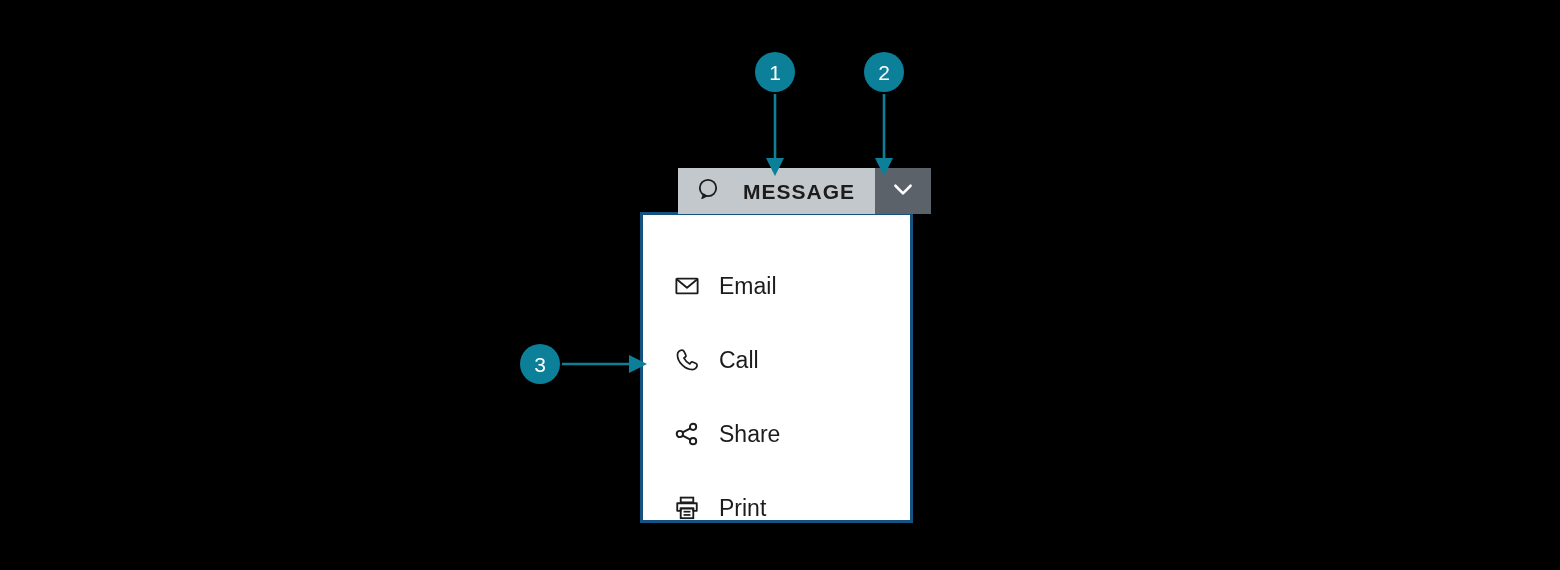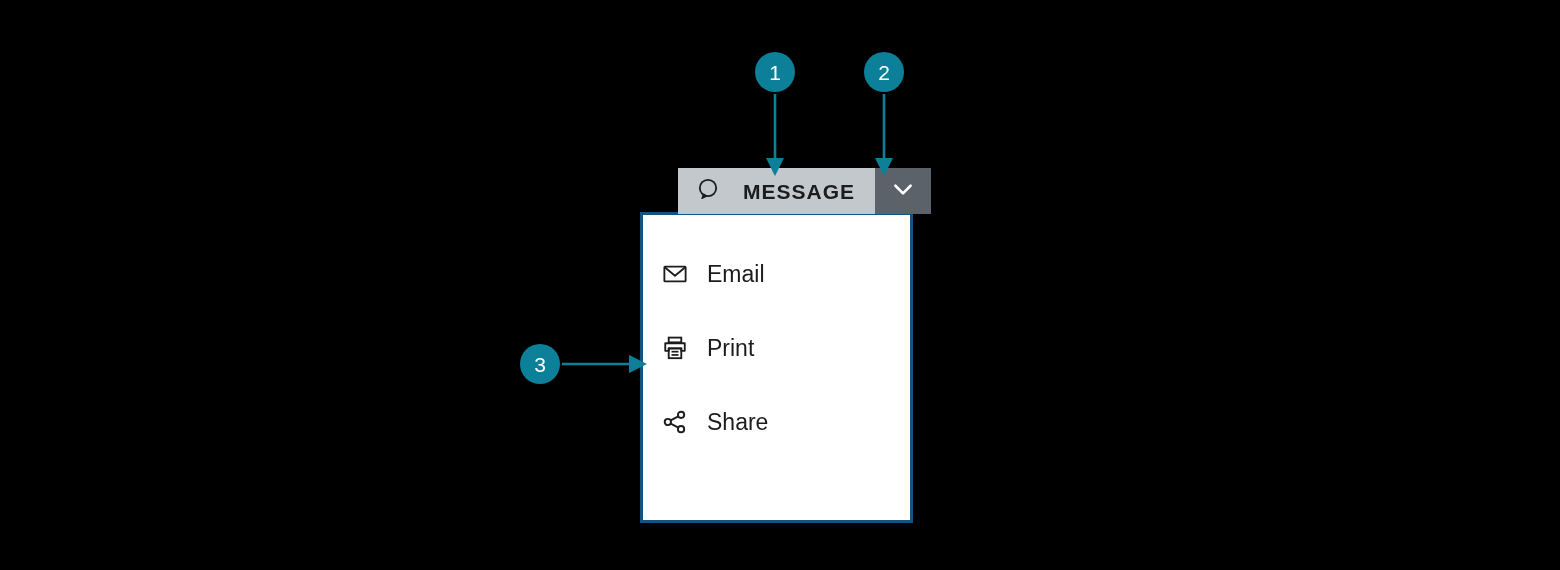--- a/index.html
+++ b/index.html
@@ -78,21 +78,21 @@
     top: 212px;
     width: 273px;
     height: 311px;
     box-sizing: border-box;
     background: #ffffff;
     border: 3px solid #14527f;
     z-index: 3;
   }
   .menu-list {
     list-style: none;
-    margin: 0;
+    margin: 12px;
     padding: 22px 0 0 0;
   }
   .menu-item {
     display: flex;
     align-items: center;
     gap: 18px;
     height: 74px;
     padding: 0 0 0 18px;
     cursor: pointer;
   }
@@ -196,43 +196,56 @@
       <li class="menu-item">
         <span class="menu-item-icon">
           <svg width="26" height="26" viewBox="0 0 24 24" xmlns="http://www.w3.org/2000/svg">
             <rect x="2.2" y="5.2" width="19.6" height="13.6" rx="0.6" fill="none" stroke="#1c1c1c" stroke-width="1.7"></rect>
             <polyline points="2.8,6 12,13.6 21.2,6" fill="none" stroke="#1c1c1c" stroke-width="1.7" stroke-linecap="round" stroke-linejoin="round"></polyline>
           </svg>
         </span>
         <span class="menu-item-label">Email</span>
       </li>
 
+      <li class="menu-item">
+        <span class="menu-item-icon">
+          <svg width="26" height="26" viewBox="0 0 24 24" xmlns="http://www.w3.org/2000/svg">
+            <path d="M7.3 2.8 C5.4 2.8 3.2 4.6 3.2 7.1 c0 6.9 6.9 13.8 13.8 13.8
+                     2.5 0 4.3 -2.2 4.3 -4.1 0 -0.7 -0.4 -1.2 -1.0 -1.5
+                     l-3.0 -1.4 c-0.6 -0.3 -1.3 -0.1 -1.7 0.4 l-1.0 1.3
+                     c-2.3 -1.2 -4.2 -3.1 -5.4 -5.4 l1.3 -1.0
+                     c0.5 -0.4 0.7 -1.1 0.4 -1.7 l-1.4 -3.0
+                     C9.2 3.9 8.6 2.8 7.3 2.8 Z" fill="none" stroke="#1c1c1c" stroke-width="1.6" stroke-linejoin="round"></path>
+          </svg>
+        </span>
+        <span class="menu-item-label">Call</span>
+      </li>
+
+      <li class="menu-item">
+        <span class="menu-item-icon">
+          <svg width="26" height="26" viewBox="0 0 24 24" xmlns="http://www.w3.org/2000/svg">
+            <circle cx="17.6" cy="5.4" r="2.9" fill="none" stroke="#1c1c1c" stroke-width="1.8"></circle>
+            <circle cx="17.6" cy="18.6" r="2.9" fill="none" stroke="#1c1c1c" stroke-width="1.8"></circle>
+            <circle cx="5.4" cy="12" r="2.9" fill="none" stroke="#1c1c1c" stroke-width="1.8"></circle>
+            <line x1="8.0" y1="10.6" x2="15.1" y2="6.8" stroke="#1c1c1c" stroke-width="1.8"></line>
+            <line x1="8.0" y1="13.4" x2="15.1" y2="17.2" stroke="#1c1c1c" stroke-width="1.8"></line>
+          </svg>
+        </span>
+        <span class="menu-item-label">Share</span>
+      </li>
 
       <li class="menu-item">
         <span class="menu-item-icon">
           <svg width="26" height="26" viewBox="0 0 24 24" xmlns="http://www.w3.org/2000/svg">
             <rect x="6.2" y="2.4" width="11.6" height="4.4" fill="none" stroke="#1c1c1c" stroke-width="1.7"></rect>
             <path d="M3.0 7.6 h18 v7.0 h-3.2 v-2.2 h-11.6 v2.2 h-3.2 Z" fill="none" stroke="#1c1c1c" stroke-width="1.7" stroke-linejoin="round"></path>
             <rect x="6.2" y="12.4" width="11.6" height="9.0" fill="none" stroke="#1c1c1c" stroke-width="1.7"></rect>
             <line x1="8.8" y1="15.4" x2="15.2" y2="15.4" stroke="#1c1c1c" stroke-width="1.6"></line>
             <line x1="8.8" y1="18.4" x2="15.2" y2="18.4" stroke="#1c1c1c" stroke-width="1.6"></line>
           </svg>
         </span>
         <span class="menu-item-label">Print</span>
       </li>
 
-      <li class="menu-item">
-        <span class="menu-item-icon">
-          <svg width="26" height="26" viewBox="0 0 24 24" xmlns="http://www.w3.org/2000/svg">
-            <circle cx="17.6" cy="5.4" r="2.9" fill="none" stroke="#1c1c1c" stroke-width="1.8"></circle>
-            <circle cx="17.6" cy="18.6" r="2.9" fill="none" stroke="#1c1c1c" stroke-width="1.8"></circle>
-            <circle cx="5.4" cy="12" r="2.9" fill="none" stroke="#1c1c1c" stroke-width="1.8"></circle>
-            <line x1="8.0" y1="10.6" x2="15.1" y2="6.8" stroke="#1c1c1c" stroke-width="1.8"></line>
-            <line x1="8.0" y1="13.4" x2="15.1" y2="17.2" stroke="#1c1c1c" stroke-width="1.8"></line>
-          </svg>
-        </span>
-        <span class="menu-item-label">Share</span>
-      </li>
-
     </ul>
   </div>
 
 </div>
 
 </body></html>

